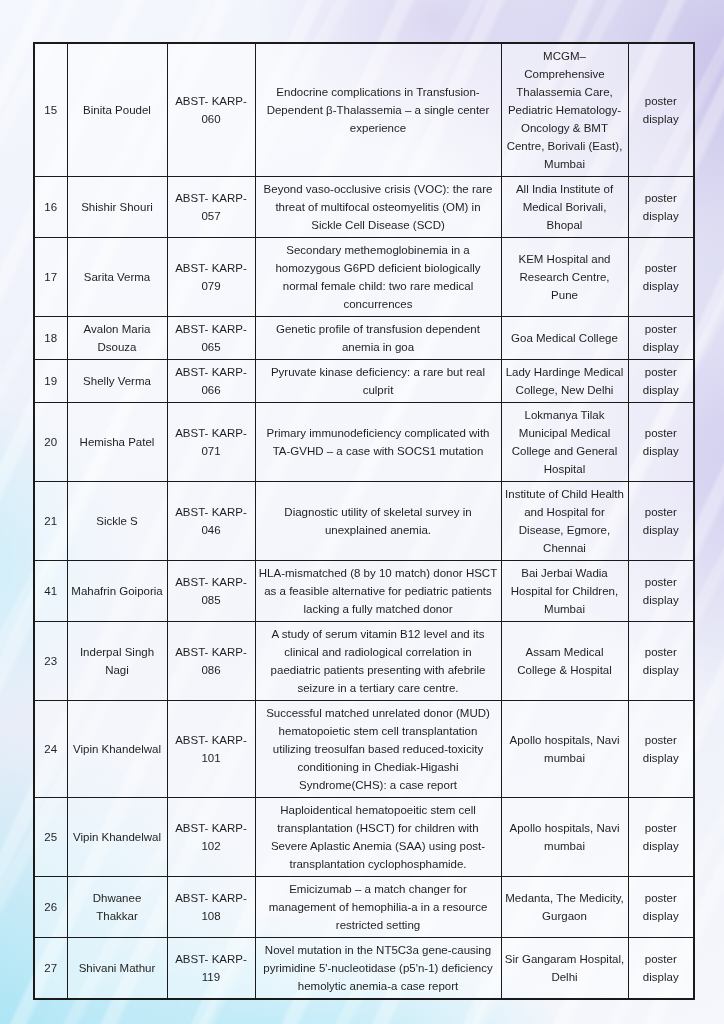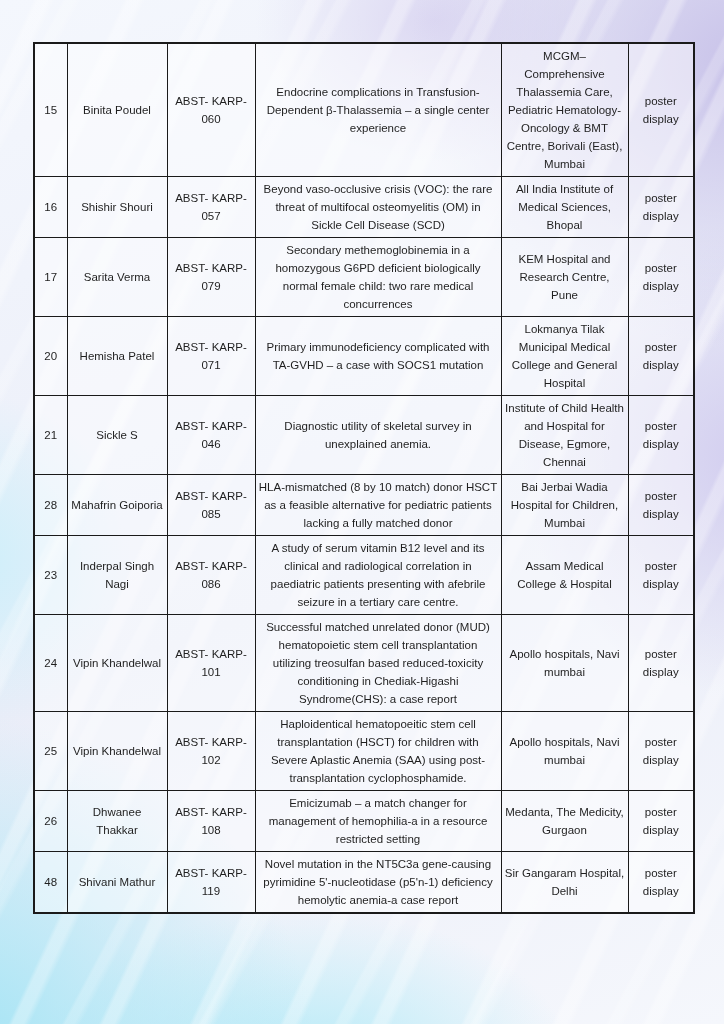--- a/index.html
+++ b/index.html
@@ -84,49 +84,65 @@
     <td>ABST- KARP-060</td>
     <td>Endocrine complications in Transfusion-Dependent β-Thalassemia – a single center experience</td>
     <td>MCGM–Comprehensive Thalassemia Care, Pediatric Hematology-Oncology &amp; BMT Centre, Borivali (East), Mumbai</td>
     <td>poster display</td>
   </tr>
         <tr>
     <td>16</td>
     <td>Shishir Shouri</td>
     <td>ABST- KARP-057</td>
     <td>Beyond vaso-occlusive crisis (VOC): the rare threat of multifocal osteomyelitis (OM) in Sickle Cell Disease (SCD)</td>
-    <td>All India Institute of Medical Sciences, Bhopal</td>
+    <td>All India Institute of Medical Borivali, Bhopal</td>
     <td>poster display</td>
   </tr>
         <tr>
     <td>17</td>
     <td>Sarita Verma</td>
     <td>ABST- KARP-079</td>
     <td>Secondary methemoglobinemia in a homozygous G6PD deficient biologically normal female child: two rare medical concurrences</td>
     <td>KEM Hospital and Research Centre, Pune</td>
+    <td>poster display</td>
+  </tr>
+        <tr>
+    <td>18</td>
+    <td>Avalon Maria Dsouza</td>
+    <td>ABST- KARP-065</td>
+    <td>Genetic profile of transfusion dependent anemia in goa</td>
+    <td>Goa Medical College</td>
+    <td>poster display</td>
+  </tr>
+        <tr>
+    <td>19</td>
+    <td>Shelly Verma</td>
+    <td>ABST- KARP-066</td>
+    <td>Pyruvate kinase deficiency: a rare but real culprit</td>
+    <td>Lady Hardinge Medical College, New Delhi</td>
     <td>poster display</td>
   </tr>
         <tr>
     <td>20</td>
     <td>Hemisha Patel</td>
     <td>ABST- KARP-071</td>
     <td>Primary immunodeficiency complicated with TA-GVHD – a case with SOCS1 mutation</td>
     <td>Lokmanya Tilak Municipal Medical College and General Hospital</td>
     <td>poster display</td>
   </tr>
         <tr>
     <td>21</td>
     <td>Sickle S</td>
     <td>ABST- KARP-046</td>
     <td>Diagnostic utility of skeletal survey in unexplained anemia.</td>
     <td>Institute of Child Health and Hospital for Disease, Egmore, Chennai</td>
     <td>poster display</td>
   </tr>
         <tr>
-    <td>28</td>
+    <td>41</td>
     <td>Mahafrin Goiporia</td>
     <td>ABST- KARP-085</td>
     <td>HLA-mismatched (8 by 10 match) donor HSCT as a feasible alternative for pediatric patients lacking a fully matched donor</td>
     <td>Bai Jerbai Wadia Hospital for Children, Mumbai</td>
     <td>poster display</td>
   </tr>
         <tr>
     <td>23</td>
     <td>Inderpal Singh Nagi</td>
     <td>ABST- KARP-086</td>
@@ -152,21 +168,21 @@
   </tr>
         <tr>
     <td>26</td>
     <td>Dhwanee Thakkar</td>
     <td>ABST- KARP-108</td>
     <td>Emicizumab – a match changer for management of hemophilia-a in a resource restricted setting</td>
     <td>Medanta, The Medicity, Gurgaon</td>
     <td>poster display</td>
   </tr>
         <tr>
-    <td>48</td>
+    <td>27</td>
     <td>Shivani Mathur</td>
     <td>ABST- KARP-119</td>
     <td>Novel mutation in the NT5C3a gene-causing pyrimidine 5'-nucleotidase (p5'n-1) deficiency hemolytic anemia-a case report</td>
     <td>Sir Gangaram Hospital, Delhi</td>
     <td>poster display</td>
   </tr>
       </tbody>
   </table>
 </div>
 

